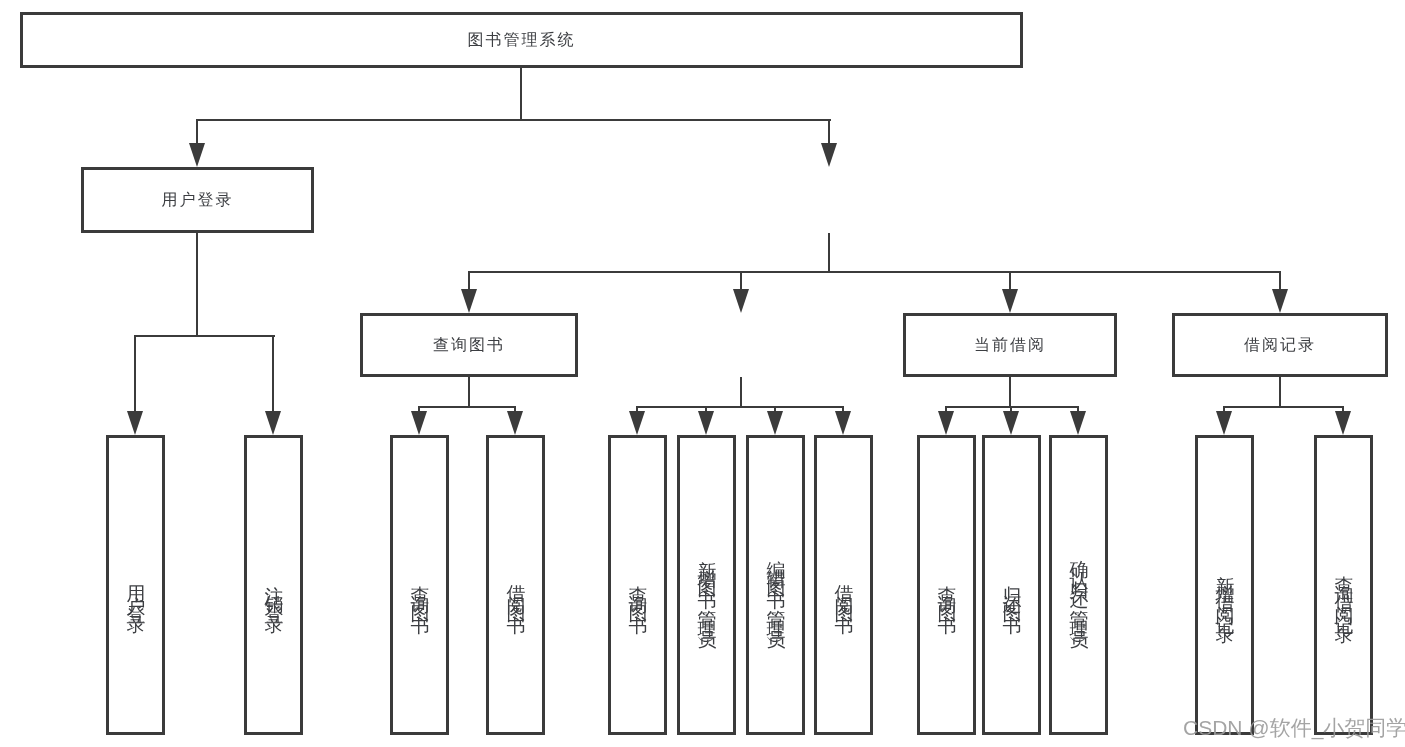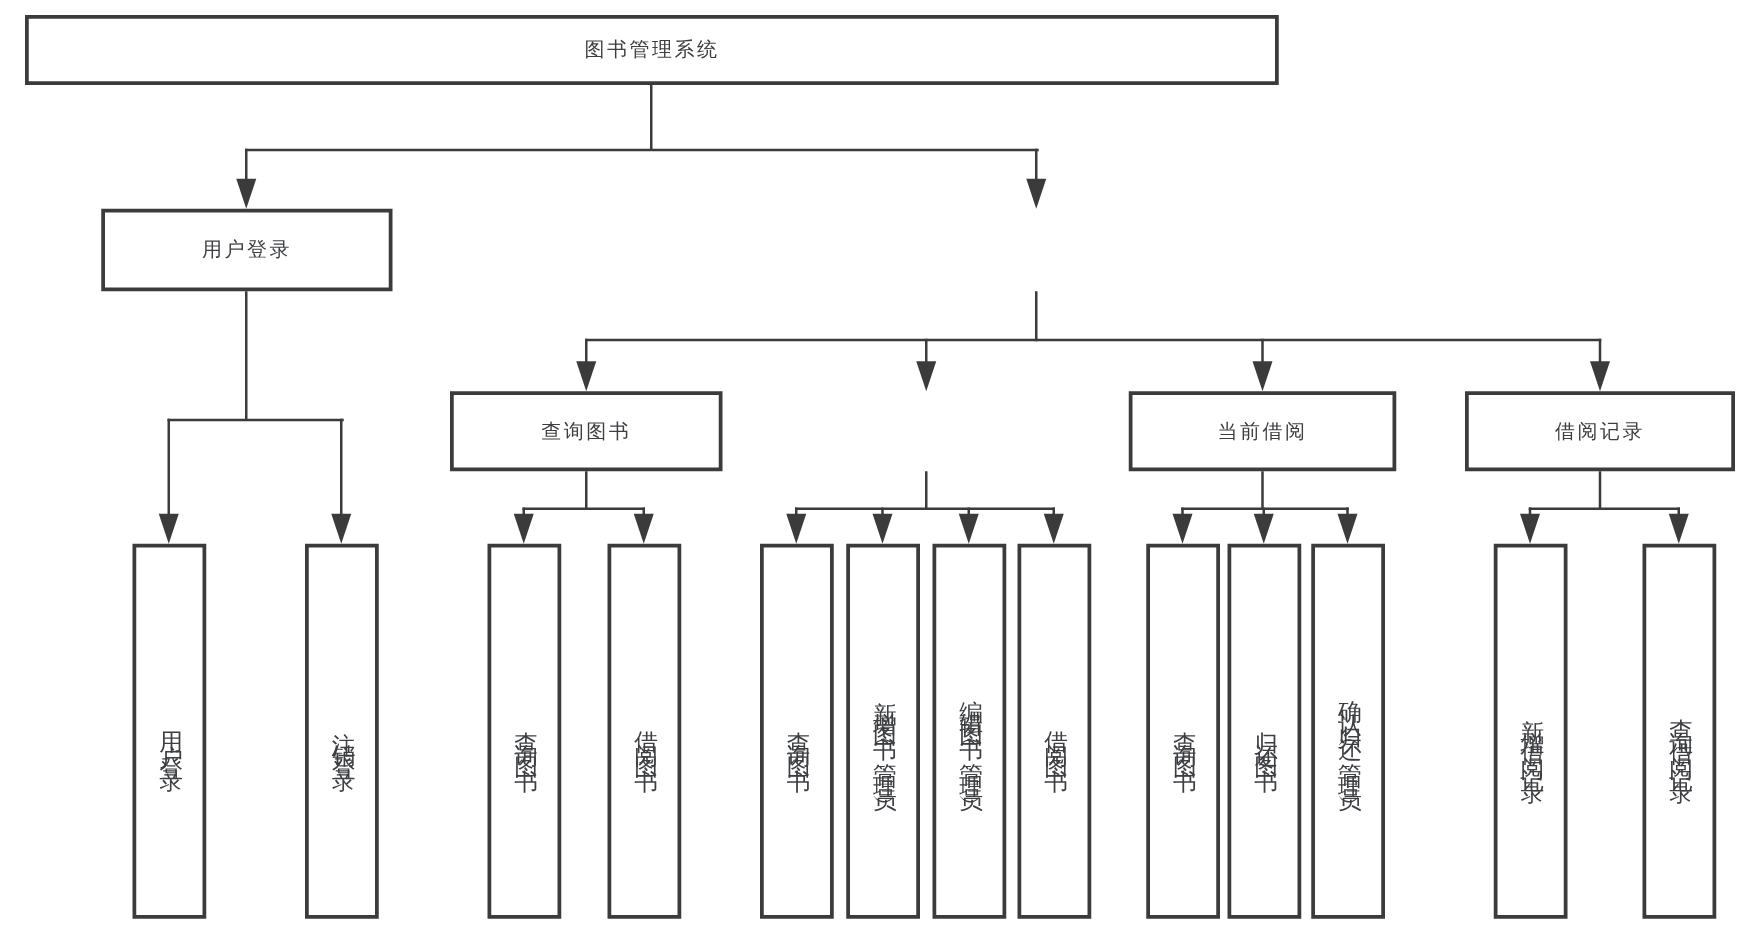--- a/index.html
+++ b/index.html
@@ -154,14 +154,15 @@
   <div class="vline" style="left:1077px;top:406px;height:10px;"></div>
   <div class="ahead" style="left:1070px;top:411px;"></div>
 
   <div class="vline" style="left:1279px;top:377px;height:31px;"></div>
   <div class="hline" style="left:1223px;top:406px;width:121px;"></div>
   <div class="vline" style="left:1223px;top:406px;height:10px;"></div>
   <div class="ahead" style="left:1216px;top:411px;"></div>
   <div class="vline" style="left:1342px;top:406px;height:10px;"></div>
   <div class="ahead" style="left:1335px;top:411px;"></div>
 
+  <div class="watermark">CSDN @软件_小贺同学</div>
 
 </div>
 
 </body></html>

